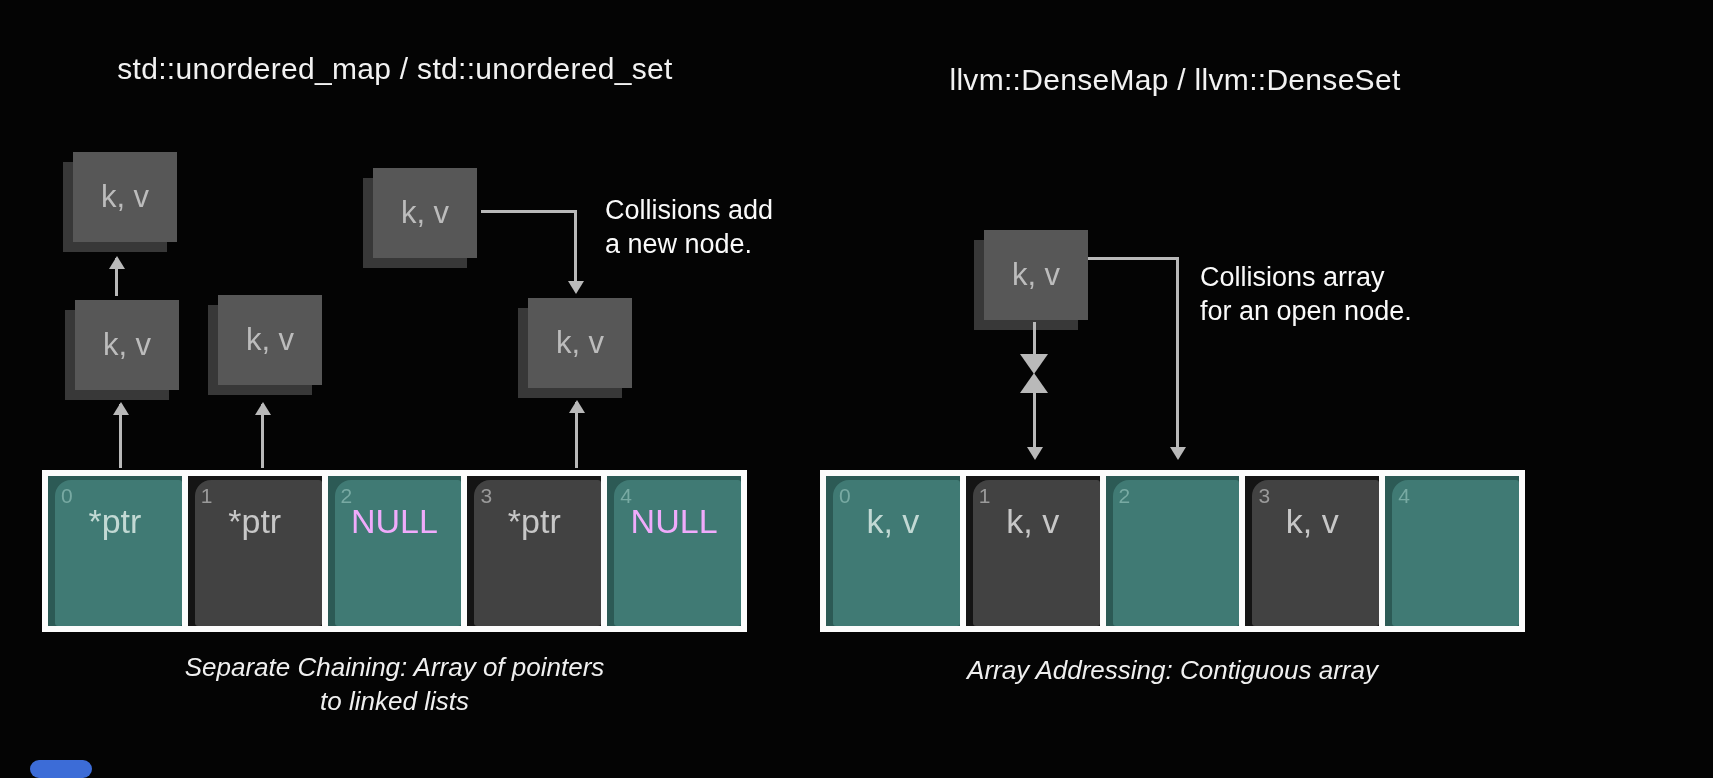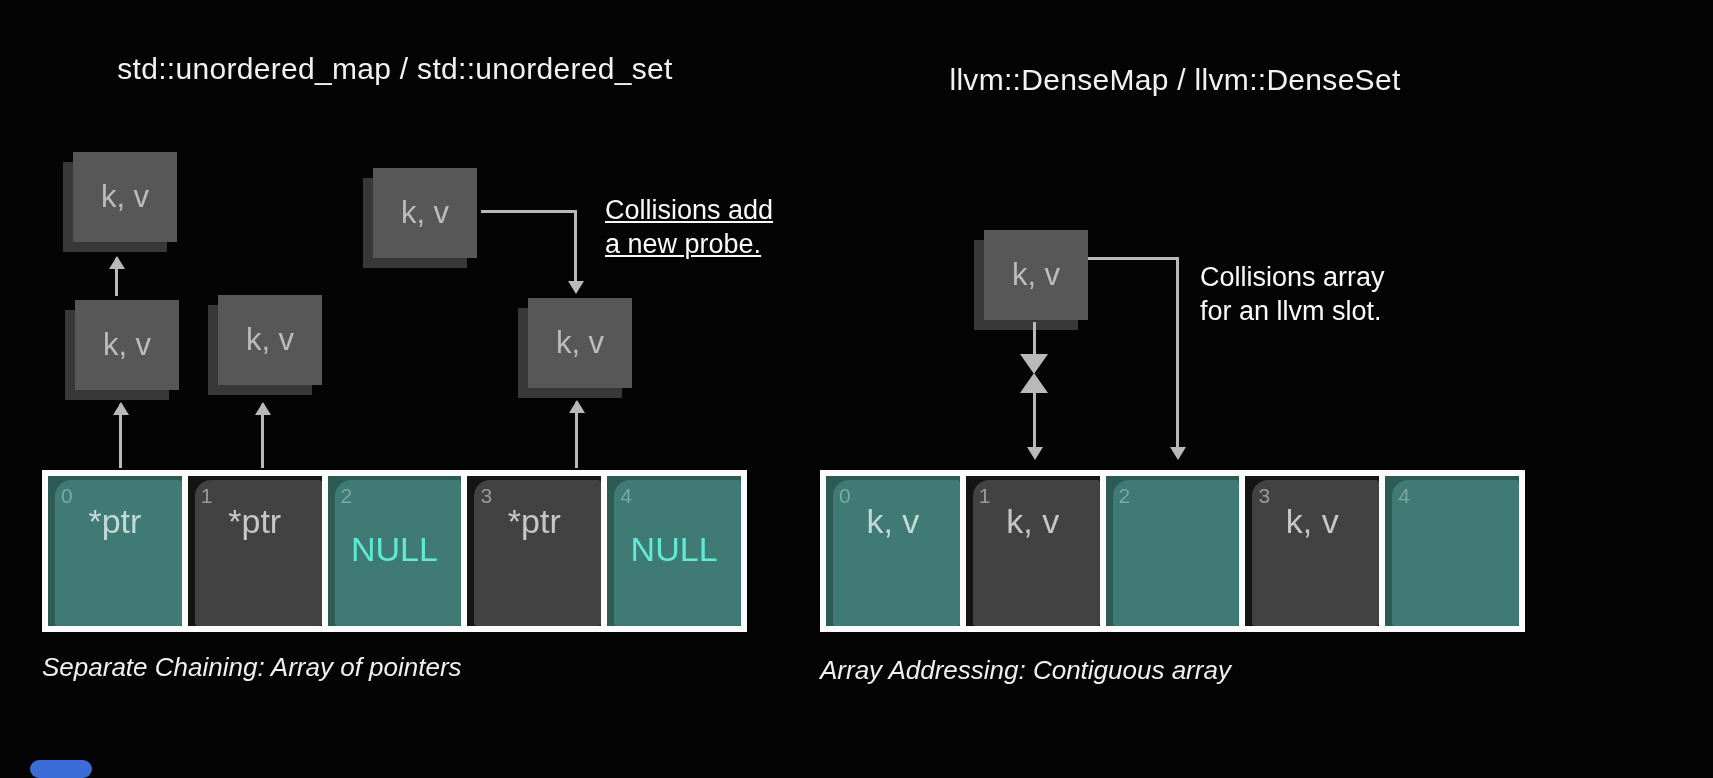--- a/index.html
+++ b/index.html
@@ -65,25 +65,25 @@
   .slot.dark { background:#141414; }
   .card { position:absolute; left:7px; top:4px; right:0; bottom:0; border-radius:16px 3px 3px 3px; }
   .slot.teal .card { background:#407a74; }
   .slot.dark .card { background:#424242; }
   .slot-index { position:absolute; top:8px; left:13px; font-size:21px; }
   .slot.teal .slot-index { color:#78aaa3; }
   .slot.dark .slot-index { color:#9a9a9a; }
   .slot-value { position:absolute; top:26px; left:0; width:100%; text-align:center; font-size:34px; }
   .slot.teal .slot-value { color:#c2d9d4; }
   .slot.dark .slot-value { color:#c7c7c7; }
-  .slot .slot-value.muted { color:#5eead4;margin-top:28px; }
+  .slot .slot-value.muted { color:#f0abfc; }
 
   .caption {
     position:absolute; color:#f0f0f0; font-style:italic; font-size:26px;
-    line-height:34px; text-align:left;
+    line-height:34px; text-align:center;
   }
   .caption.left  { left:42px;  width:705px; top:650px; }
   .caption.right { left:820px; width:705px; top:653px; }
 
   .accent-bar {
     position:absolute; left:30px; top:760px; width:62px; height:18px;
     border-radius:9px; background:#3c6cd7;
   }
 </style>
 </head>
@@ -119,23 +119,23 @@
 
   <div class="arrow-up" style="left:115px; top:258px; height:38px;"></div>
   <div class="arrow-up" style="left:119px; top:404px; height:64px;"></div>
   <div class="arrow-up" style="left:261px; top:404px; height:64px;"></div>
   <div class="arrow-up" style="left:575px; top:402px; height:66px;"></div>
 
   <div class="hline" style="left:481px; top:210px; width:96px;"></div>
   <div class="vline" style="left:574px; top:210px; height:72px;"></div>
   <div class="head-down" style="left:568px; top:281px;"></div>
 
-  <div class="annotation" style="left:605px; top:193px;text-decoration:underline;">
+  <div class="annotation" style="left:605px; top:193px;">
     <div>Collisions add</div>
-    <div>a new probe.</div>
+    <div>a new node.</div>
   </div>
 
   <div class="array left">
     <div class="slot teal">
       <div class="card"></div>
       <div class="slot-index">0</div>
       <div class="slot-value">*ptr</div>
     </div>
     <div class="slot dark">
       <div class="card"></div>
@@ -154,40 +154,41 @@
     </div>
     <div class="slot teal">
       <div class="card"></div>
       <div class="slot-index">4</div>
       <div class="slot-value muted">NULL</div>
     </div>
   </div>
 
   <div class="caption left">
     <div>Separate Chaining: Array of pointers</div>
+    <div>to linked lists</div>
   </div>
 
   <div class="node" style="left:974px; top:230px;">
     <div class="back"></div>
     <div class="face">k, v</div>
   </div>
 
   <div class="vline" style="left:1033px; top:322px; height:34px;"></div>
   <div class="tri-down" style="left:1020px; top:354px;"></div>
   <div class="tri-up" style="left:1020px; top:373px;"></div>
   <div class="vline" style="left:1033px; top:393px; height:55px;"></div>
   <div class="head-down" style="left:1027px; top:447px;"></div>
 
   <div class="hline" style="left:1088px; top:257px; width:91px;"></div>
   <div class="vline" style="left:1176px; top:257px; height:191px;"></div>
   <div class="head-down" style="left:1170px; top:447px;"></div>
 
   <div class="annotation" style="left:1200px; top:260px;">
     <div>Collisions array</div>
-    <div>for an llvm slot.</div>
+    <div>for an open node.</div>
   </div>
 
   <div class="array right">
     <div class="slot teal">
       <div class="card"></div>
       <div class="slot-index">0</div>
       <div class="slot-value">k, v</div>
     </div>
     <div class="slot dark">
       <div class="card"></div>

